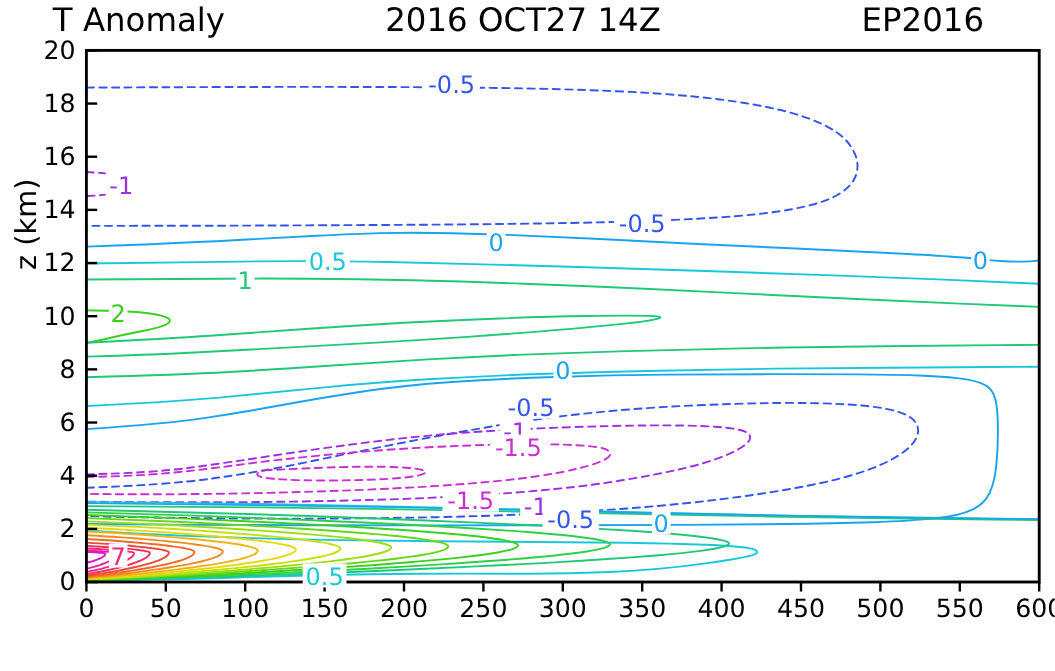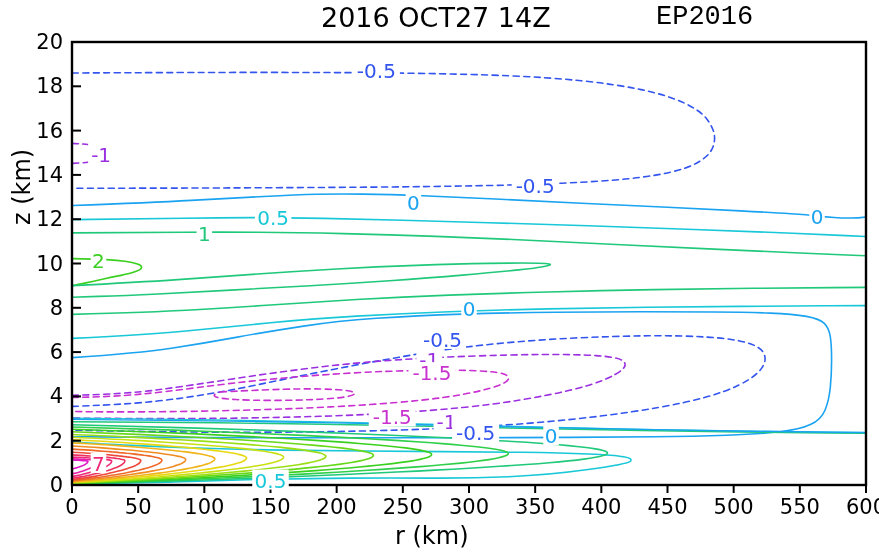--- a/index.html
+++ b/index.html
@@ -4,32 +4,33 @@
 <style>
   html,body{margin:0;padding:0;background:#ffffff;}
   body{width:879px;height:559px;overflow:hidden;
        font-family:"DejaVu Sans",sans-serif;}
   #root{position:relative;width:879px;height:559px;background:#fff;}
   .ttl{position:absolute;top:0;left:0;width:879px;height:36px;}
   .ttl span{position:absolute;top:2px;font-size:27px;letter-spacing:0px;
             color:#000;white-space:pre;font-family:"DejaVu Sans",sans-serif;}
   #t-var{left:44px;}
   #t-date{left:296px;margin-left:25px;}
-  #t-id{left:656px;font-family:Liberation Mono, monospace;}
+  #t-id{left:718px;}
   svg{position:absolute;top:0;left:0;}
   .axlab{position:absolute;color:#000;font-size:24px;white-space:pre;}
   #xlab{left:395px;top:522px;}
   #ylab{left:8px;top:225px;transform:rotate(-90deg);transform-origin:left top;}
 </style>
 </head>
 <body>
 
 <div id="root">
 
   <div class="ttl">
+    <span id="t-var">T Anomaly</span>
     <span id="t-date">2016 OCT27 14Z</span>
     <span id="t-id">EP2016</span>
   </div>
 
   <svg id="plot" width="879" height="559">
       <defs>
         <clipPath id="axbox">
           <rect x="72" y="42" width="794" height="443"></rect>
         </clipPath>
       </defs>
@@ -152,16 +153,15 @@
         <text x="551.0466666666667" y="443.27" fill="#1aa3f0" font-size="20" font-family="&quot;DejaVu Sans&quot;, sans-serif" text-anchor="middle">0</text>
         <rect x="809.2866666666666" y="205.985" width="15.5" height="20" fill="#ffffff"></rect>
         <text x="817.0366666666666" y="223.985" fill="#1aa3f0" font-size="20" font-family="&quot;DejaVu Sans&quot;, sans-serif" text-anchor="middle">0</text>
         <rect x="90.71666666666667" y="452.9575" width="15.5" height="20" fill="#ffffff"></rect>
         <text x="98.46666666666667" y="470.9575" fill="#ee2878" font-size="20" font-family="&quot;DejaVu Sans&quot;, sans-serif" text-anchor="middle">7</text>
         <rect x="252.25" y="469.57" width="36.5" height="20" fill="#ffffff"></rect>
         <text x="270.5" y="487.57" fill="#18c8d8" font-size="20" font-family="&quot;DejaVu Sans&quot;, sans-serif" text-anchor="middle">0.5</text>
       </g>
     </svg>
 
-  <div class="axlab" id="xlab">r (km)</div>
   <div class="axlab" id="ylab">z (km)</div>
 
 </div>
 
 </body></html>

